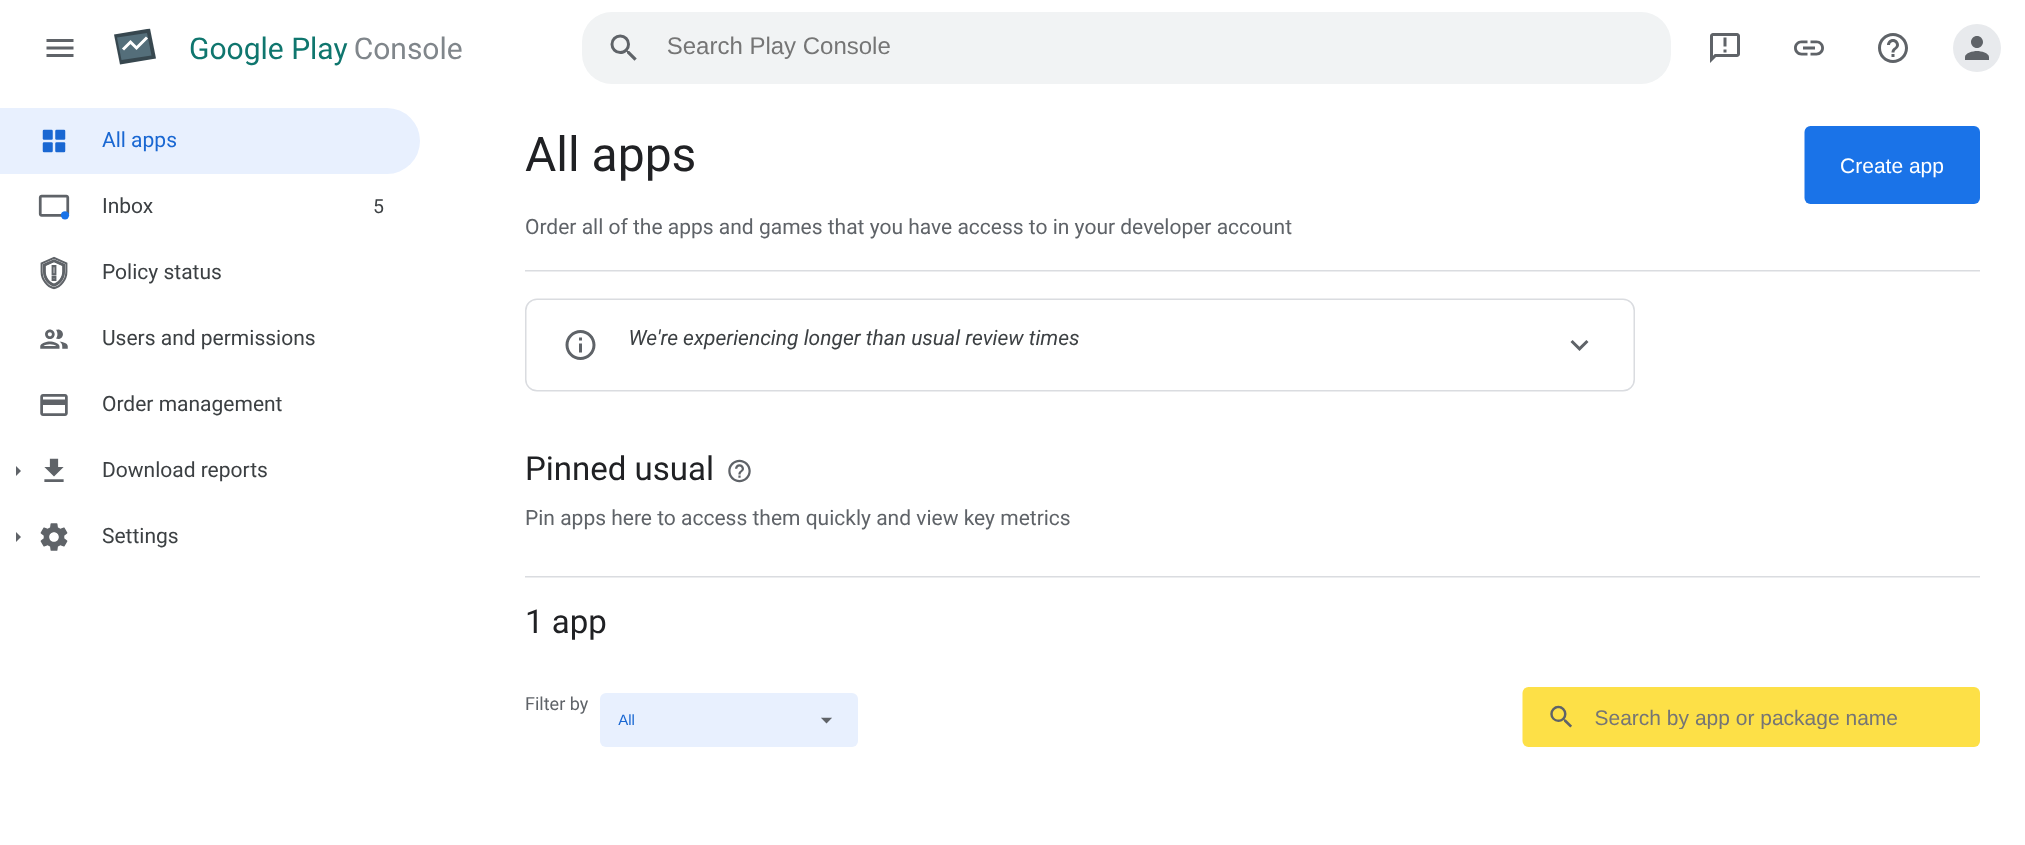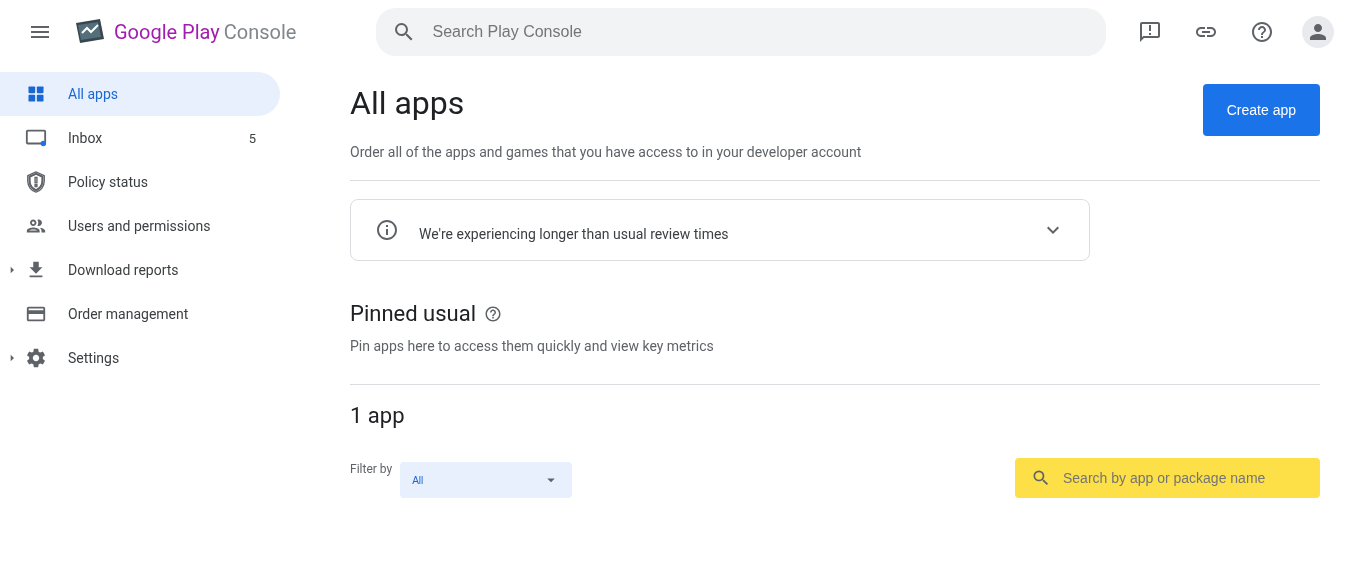--- a/index.html
+++ b/index.html
@@ -2,21 +2,21 @@
 <html><head>
 <meta charset="utf-8">
 <style>
 * { box-sizing: border-box; margin: 0; padding: 0; }
 body { font-family: 'Google Sans', Roboto, Arial, sans-serif; color: #202124; background: #fff; }
 .header { display: flex; align-items: center; height: 64px; padding: 0 16px; gap: 12px; }
 .menu-btn { width: 48px; height: 48px; display: flex; align-items: center; justify-content: center; border-radius: 50%; cursor: pointer; }
 .logo-area { display: flex; align-items: center; gap: 8px; margin-right: 48px; }
 .logo-icon { width: 30px; height: 26px; }
 .logo-text { font-size: 20px; color: #5f6368; display: flex; gap: 4px; }
-.logo-text .g1 { color: #a21caf; }
+.logo-text .g1 { color: #0f766e; margin-left: 12px; }
 .logo-text .g2 { color: #80868b; font-weight: 400; }
 .search-box { flex: 1; max-width: 730px; height: 48px; background: #f1f3f4; border-radius: 20px; display: flex; align-items: center; padding: 0 16px; gap: 16px; margin-left: 20px; }
 .search-box input { flex: 1; border: none; background: transparent; font-size: 16px; outline: none; color: #5f6368; }
 .header-icons { display: flex; align-items: center; gap: 8px; margin-left: auto; }
 .header-icon { width: 48px; height: 48px; display: flex; align-items: center; justify-content: center; border-radius: 50%; cursor: pointer; }
 .avatar { width: 32px; height: 32px; border-radius: 50%; background: #e8eaed; display: flex; align-items: center; justify-content: center; margin-left: 8px; }
 .container { display: flex; }
 .sidebar { width: 280px; padding-top: 8px; }
 .nav-item { display: flex; align-items: center; height: 44px; padding: 0 16px 0 24px; gap: 20px; cursor: pointer; border-radius: 0 22px 22px 0; position: relative; }
 .nav-item.active { background: #e8f0fe; color: #1967d2; }
@@ -25,21 +25,21 @@
 .nav-label { font-size: 14px; color: #3c4043; flex: 1; }
 .nav-badge { font-size: 13px; color: #3c4043; padding-right: 8px; }
 .nav-expand { position: absolute; left: 4px; width: 16px; height: 16px; }
 .nav-icon { width: 24px; height: 24px; display: flex; align-items: center; justify-content: center; }
 .main { flex: 1; padding: 20px 30px 20px 70px; max-width: 1070px; }
 .page-header { display: flex; justify-content: space-between; align-items: flex-start; margin-bottom: 8px; }
 .page-title { font-size: 32px; font-weight: 400; color: #202124; }
 .create-btn { background: #1a73e8; color: #fff; border: none; border-radius: 4px; padding: 0 24px; height: 52px; font-size: 14px; font-weight: 500; cursor: pointer; }
 .page-subtitle { font-size: 14px; color: #5f6368; margin-bottom: 20px; }
 .divider { border: none; border-top: 1px solid #dadce0; margin: 12px 0 18px; }
-.notice-card { border: 1px solid #dadce0; border-radius: 8px; padding: 18px 24px; display: flex; align-items: flex-end; gap: 20px; width: 740px; margin-bottom: 40px; }
+.notice-card { border: 1px solid #dadce0; border-radius: 8px; padding: 18px 24px; display: flex; align-items: flex-start; gap: 20px; width: 740px; margin-bottom: 40px; font-style: italic; }
 .notice-text { flex: 1; font-size: 14px; color: #3c4043; }
 .section-title { font-size: 22px; font-weight: 400; display: flex; align-items: center; gap: 8px; margin-bottom: 12px; }
 .section-subtitle { font-size: 14px; color: #5f6368; margin-bottom: 30px; }
 .app-count { font-size: 22px; font-weight: 400; margin-bottom: 30px; }
 .filter-row { display: flex; justify-content: space-between; align-items: flex-end; }
 .filter-group { display: flex; flex-direction: row; gap: 8px; }
 .filter-label { font-size: 12px; color: #5f6368; }
 .filter-chip { background: #e8f0fe; color: #1967d2; border: none; border-radius: 4px; padding: 0 12px; height: 36px; width: 172px; display: flex; align-items: center; justify-content: space-between; font-size: 10px; cursor: pointer; }
 .app-search { background: #fde047; border-radius: 4px; height: 40px; width: 305px; display: flex; align-items: center; padding: 0 16px; gap: 12px; }
 .app-search input { border: none; background: transparent; outline: none; font-size: 14px; flex: 1; }
@@ -129,37 +129,37 @@
     </div>
     <div class="nav-item">
       <div class="nav-icon">
         <svg width="22" height="22" viewBox="0 0 24 24">
             <path d="M9 13.75c-2.34 0-7 1.17-7 3.5V19h14v-1.75c0-2.33-4.66-3.5-7-3.5zM4.34 17c.84-.58 2.87-1.25 4.66-1.25s3.82.67 4.66 1.25H4.34zM9 12c1.93 0 3.5-1.57 3.5-3.5S10.93 5 9 5 5.5 6.57 5.5 8.5 7.07 12 9 12zm0-5c.83 0 1.5.67 1.5 1.5S9.83 10 9 10s-1.5-.67-1.5-1.5S8.17 7 9 7zm7.04 6.81c1.16.84 1.96 1.96 1.96 3.44V19h4v-1.75c0-2.02-3.5-3.17-5.96-3.44zM15 12c1.93 0 3.5-1.57 3.5-3.5S16.93 5 15 5c-.54 0-1.04.13-1.5.35.63.89 1 1.98 1 3.15s-.37 2.26-1 3.15c.46.22.96.35 1.5.35z"></path>
           </svg>
       </div>
       <span class="nav-label">Users and permissions</span>
     </div>
     <div class="nav-item">
+      <div class="nav-icon">
+        <svg width="22" height="22" viewBox="0 0 24 24">
+            <path d="M20 4H4c-1.11 0-1.99.89-1.99 2L2 18c0 1.11.89 2 2 2h16c1.11 0 2-.89 2-2V6c0-1.11-.89-2-2-2zm0 14H4v-6h16v6zm0-10H4V6h16v2z"></path>
+          </svg>
+      </div>
+      <span class="nav-label">Order management</span>
+    </div>
+    <div class="nav-item">
       <svg class="nav-expand" viewBox="0 0 24 24">
           <path d="M10 17l5-5-5-5v10z"></path>
         </svg>
       <div class="nav-icon">
         <svg width="22" height="22" viewBox="0 0 24 24">
             <path d="M19 9h-4V3H9v6H5l7 7 7-7zM5 18v2h14v-2H5z"></path>
           </svg>
       </div>
       <span class="nav-label">Download reports</span>
-    </div>
-    <div class="nav-item">
-      <div class="nav-icon">
-        <svg width="22" height="22" viewBox="0 0 24 24">
-            <path d="M20 4H4c-1.11 0-1.99.89-1.99 2L2 18c0 1.11.89 2 2 2h16c1.11 0 2-.89 2-2V6c0-1.11-.89-2-2-2zm0 14H4v-6h16v6zm0-10H4V6h16v2z"></path>
-          </svg>
-      </div>
-      <span class="nav-label">Order management</span>
     </div>
     <div class="nav-item">
       <svg class="nav-expand" viewBox="0 0 24 24">
           <path d="M10 17l5-5-5-5v10z"></path>
         </svg>
       <div class="nav-icon">
         <svg width="22" height="22" viewBox="0 0 24 24">
             <path d="M19.43 12.98c.04-.32.07-.64.07-.98s-.03-.66-.07-.98l2.11-1.65c.19-.15.24-.42.12-.64l-2-3.46c-.12-.22-.39-.3-.61-.22l-2.49 1c-.52-.4-1.08-.73-1.69-.98l-.38-2.65C14.46 2.18 14.25 2 14 2h-4c-.25 0-.46.18-.49.42l-.38 2.65c-.61.25-1.17.59-1.69.98l-2.49-1c-.23-.09-.49 0-.61.22l-2 3.46c-.13.22-.07.49.12.64l2.11 1.65c-.04.32-.07.65-.07.98s.03.66.07.98l-2.11 1.65c-.19.15-.24.42-.12.64l2 3.46c.12.22.39.3.61.22l2.49-1c.52.4 1.08.73 1.69.98l.38 2.65c.03.24.24.42.49.42h4c.25 0 .46-.18.49-.42l.38-2.65c.61-.25 1.17-.59 1.69-.98l2.49 1c.23.09.49 0 .61-.22l2-3.46c.12-.22.07-.49-.12-.64l-2.11-1.65zM12 15.5c-1.93 0-3.5-1.57-3.5-3.5s1.57-3.5 3.5-3.5 3.5 1.57 3.5 3.5-1.57 3.5-3.5 3.5z"></path>
           </svg>
       </div>

